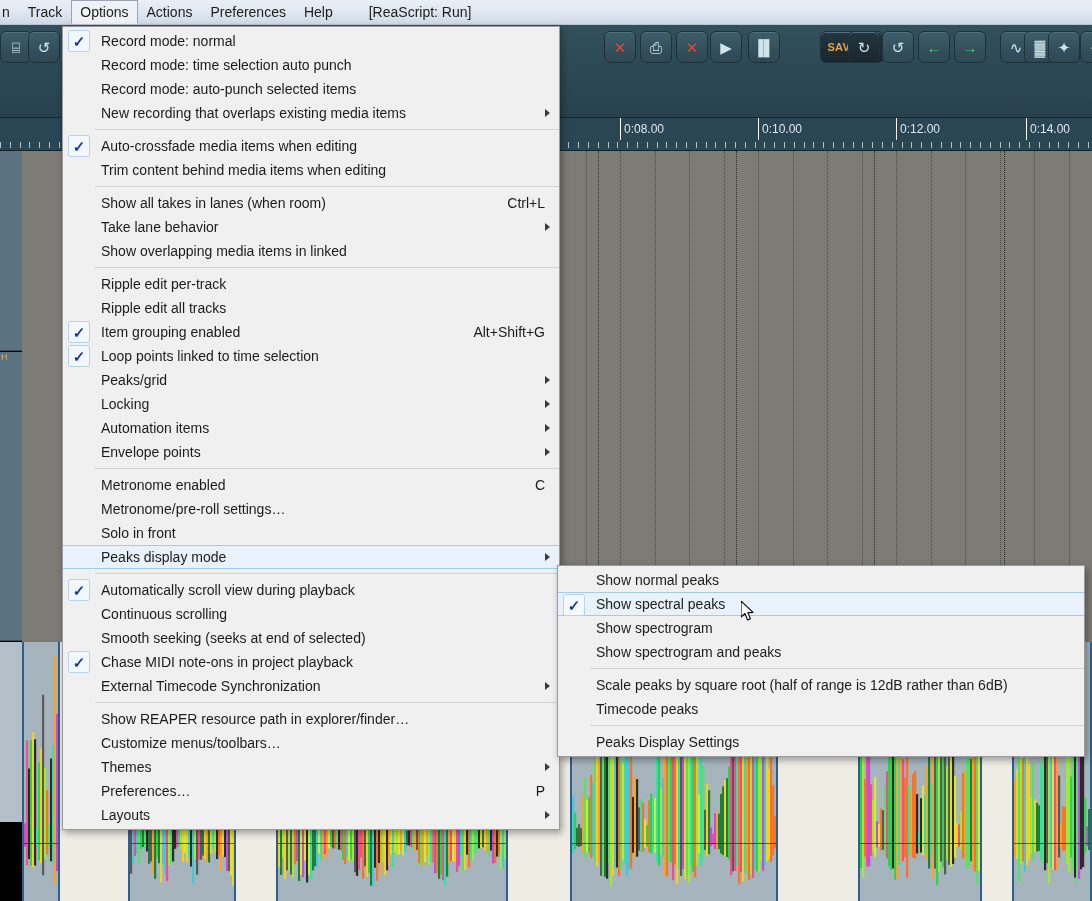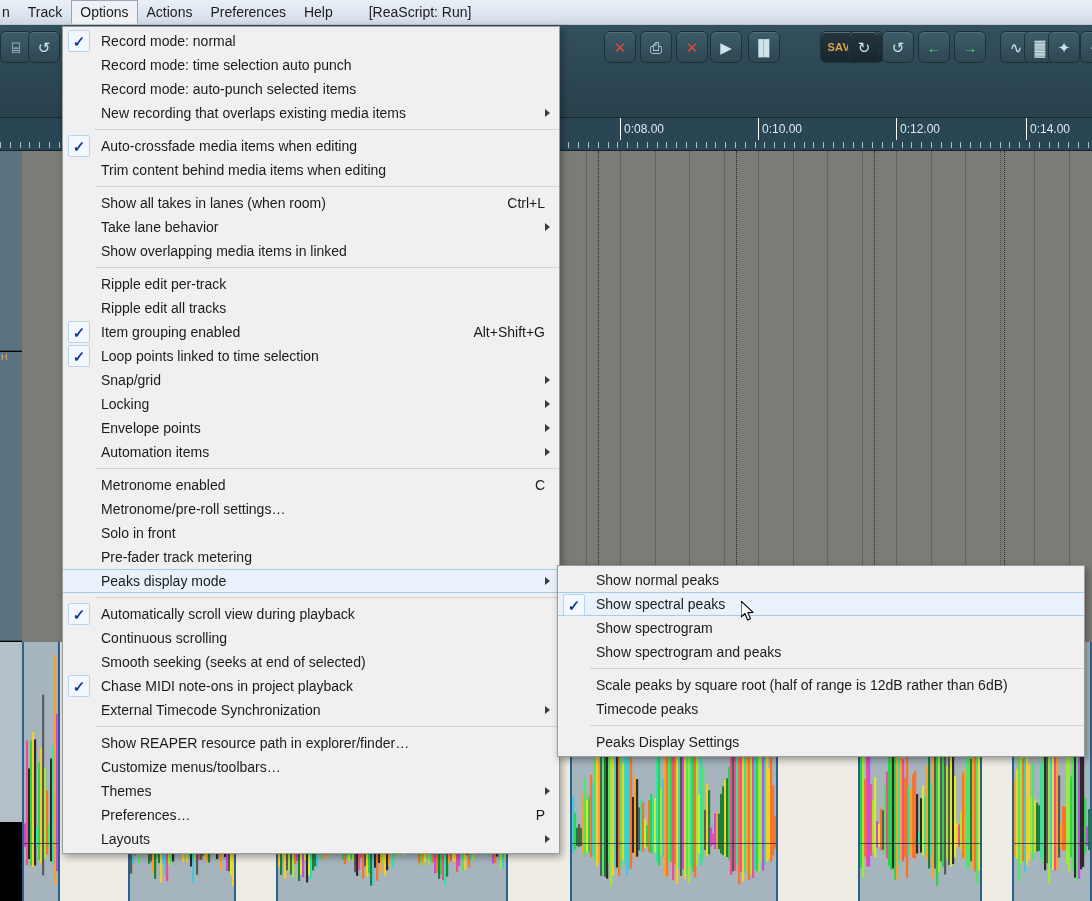--- a/index.html
+++ b/index.html
@@ -875,48 +875,45 @@
         <div class="mi">
           <span class="check">✓</span>
           <span class="label">Item grouping enabled</span>
           <span class="accel">Alt+Shift+G</span>
         </div>
         <div class="mi">
           <span class="check">✓</span>
           <span class="label">Loop points linked to time selection</span>
         </div>
         <div class="mi">
-          <span class="label">Snap/grid</span>
+          <span class="label">Peaks/grid</span>
           <span class="arrow"></span>
         </div>
         <div class="mi">
           <span class="label">Locking</span>
           <span class="arrow"></span>
         </div>
         <div class="mi">
+          <span class="label">Automation items</span>
+          <span class="arrow"></span>
+        </div>
+        <div class="mi">
           <span class="label">Envelope points</span>
           <span class="arrow"></span>
         </div>
-        <div class="mi">
-          <span class="label">Automation items</span>
-          <span class="arrow"></span>
-        </div>
         <div class="sep"></div>
         <div class="mi">
           <span class="label">Metronome enabled</span>
           <span class="accel">C</span>
         </div>
         <div class="mi">
           <span class="label">Metronome/pre-roll settings…</span>
         </div>
         <div class="mi">
           <span class="label">Solo in front</span>
-        </div>
-        <div class="mi">
-          <span class="label">Pre-fader track metering</span>
         </div>
         <div class="mi hl">
           <span class="label">Peaks display mode</span>
           <span class="arrow"></span>
         </div>
         <div class="sep"></div>
         <div class="mi">
           <span class="check">✓</span>
           <span class="label">Automatically scroll view during playback</span>
         </div>

